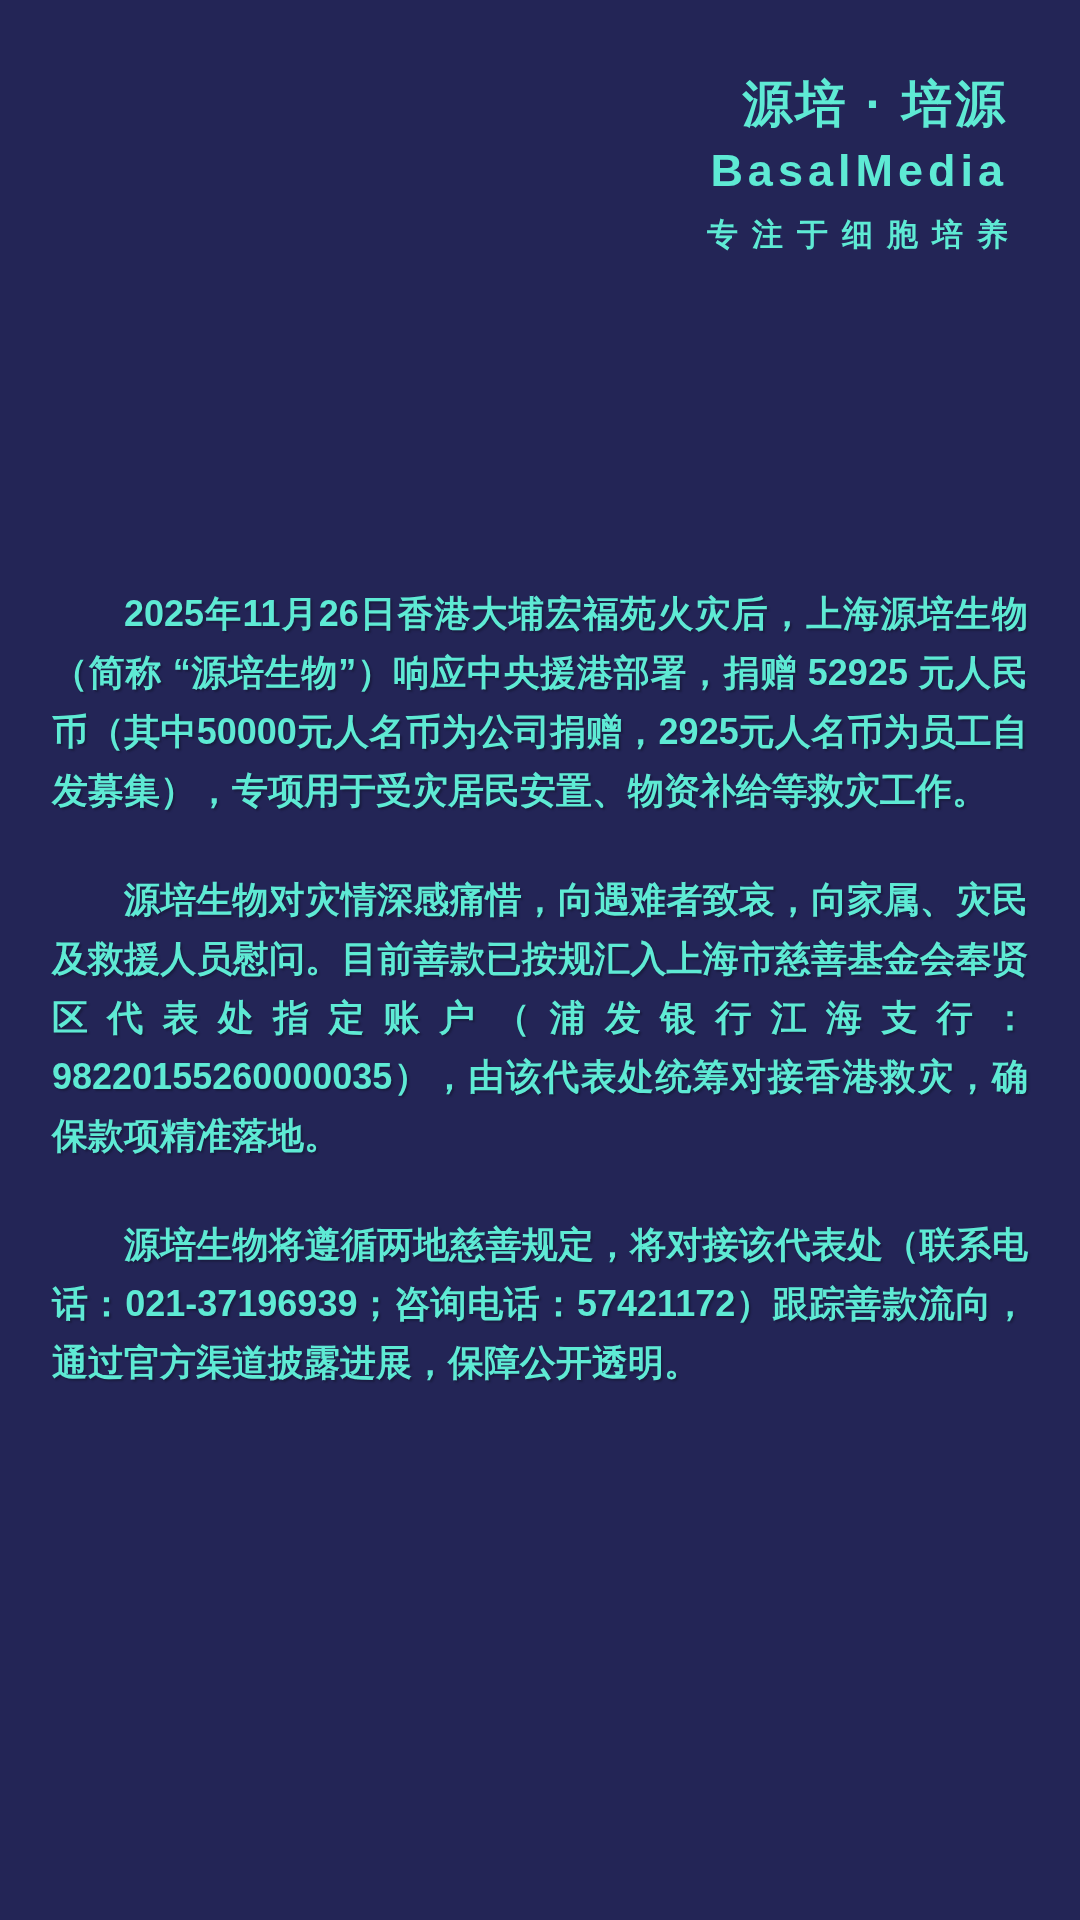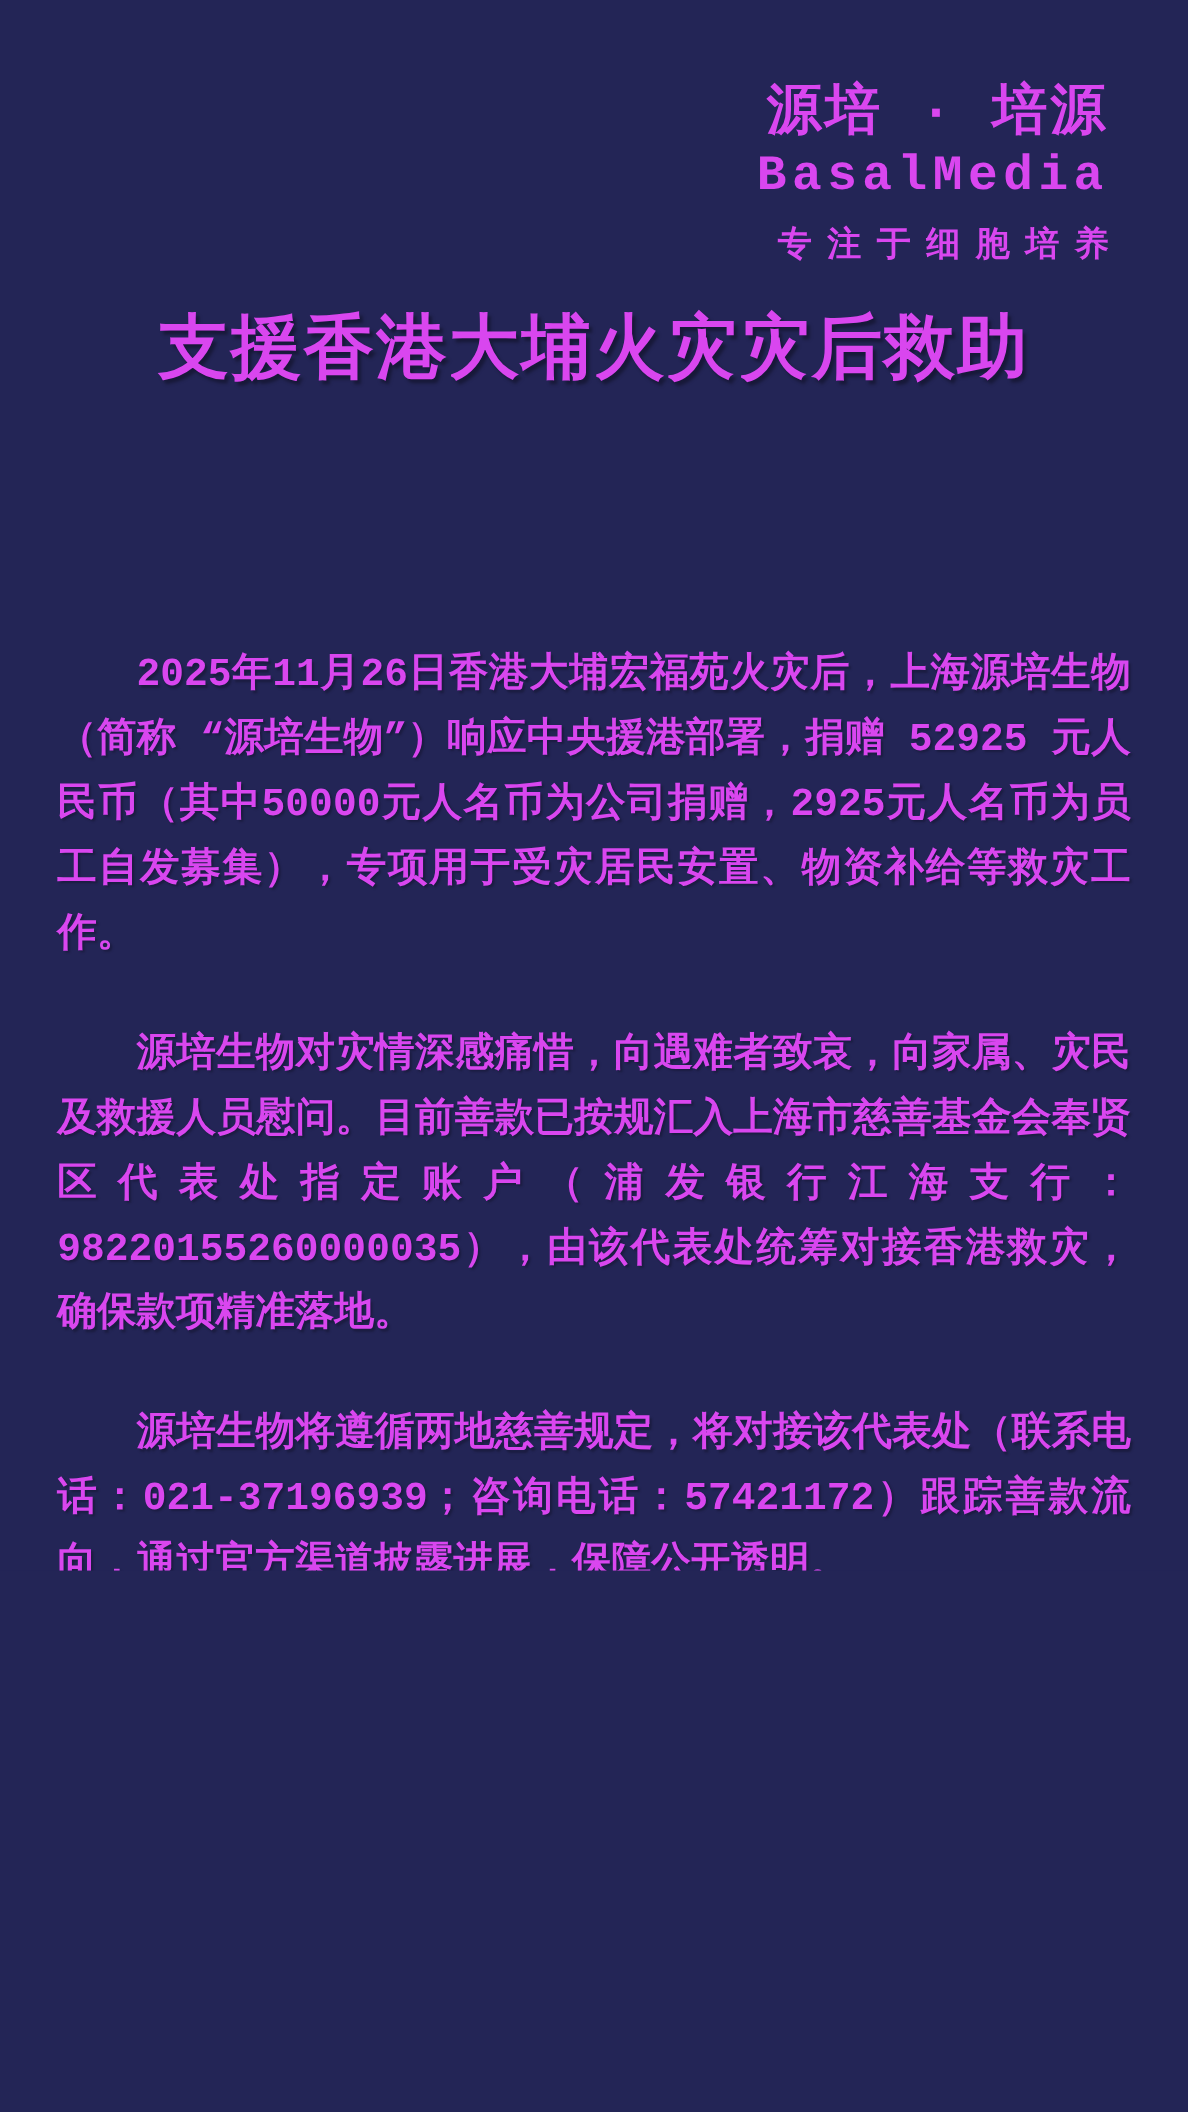--- a/index.html
+++ b/index.html
@@ -5,22 +5,22 @@
   html, body {
     margin: 0;
     padding: 0;
     background: #232556;
   }
   .page {
     position: relative;
     width: 1080px;
     height: 1428px;
     background: #232556;
-    color: #d946ef;
-    font-family: Liberation Mono, monospace;
+    color: #5eead4;
+    font-family: Liberation Sans, sans-serif;
     overflow: hidden;
   }
 
   
   .logo {
     position: absolute;
     top: 76px;
     right: 72px;
     text-align: right;
   }
@@ -28,21 +28,21 @@
     font-size: 50px;
     font-weight: bold;
     letter-spacing: 3px;
     line-height: 56px;
   }
   .brand-en {
     font-size: 45px;
     font-weight: bold;
     letter-spacing: 5px;
     line-height: 50px;
-    margin-top: 4px;
+    margin-top: 14px;
   }
   .tagline {
     font-size: 31px;
     font-weight: bold;
     letter-spacing: 14px;
     margin-right: -14px; 
     line-height: 40px;
     margin-top: 19px;
   }
 
@@ -94,21 +94,20 @@
 
 <div class="page">
 
   <div class="logo">
     <div class="brand-cn">源培 · 培源</div>
     <div class="brand-en">BasalMedia</div>
     <div class="tagline">专注于细胞培养</div>
   </div>
 
   <div class="title">
-    <div>支援香港大埔火灾灾后救助</div>
   </div>
 
   <div class="content">
     <p>2025年11月26日香港大埔宏福苑火灾后，上海源培生物（简称 “源培生物”）响应中央援港部署，捐赠 52925 元人民币（其中50000元人名币为公司捐赠，2925元人名币为员工自发募集），专项用于受灾居民安置、物资补给等救灾工作。</p>
     <p>源培生物对灾情深感痛惜，向遇难者致哀，向家属、灾民及救援人员慰问。目前善款已按规汇入上海市慈善基金会奉贤区代表处指定账户（浦发银行江海支行：98220155260000035），由该代表处统筹对接香港救灾，确保款项精准落地。</p>
     <p>源培生物将遵循两地慈善规定，将对接该代表处（联系电话：021-37196939；咨询电话：57421172）跟踪善款流向，通过官方渠道披露进展，保障公开透明。</p>
   </div>
 
   <div class="footer">
     <div>2025年12月3日</div>

